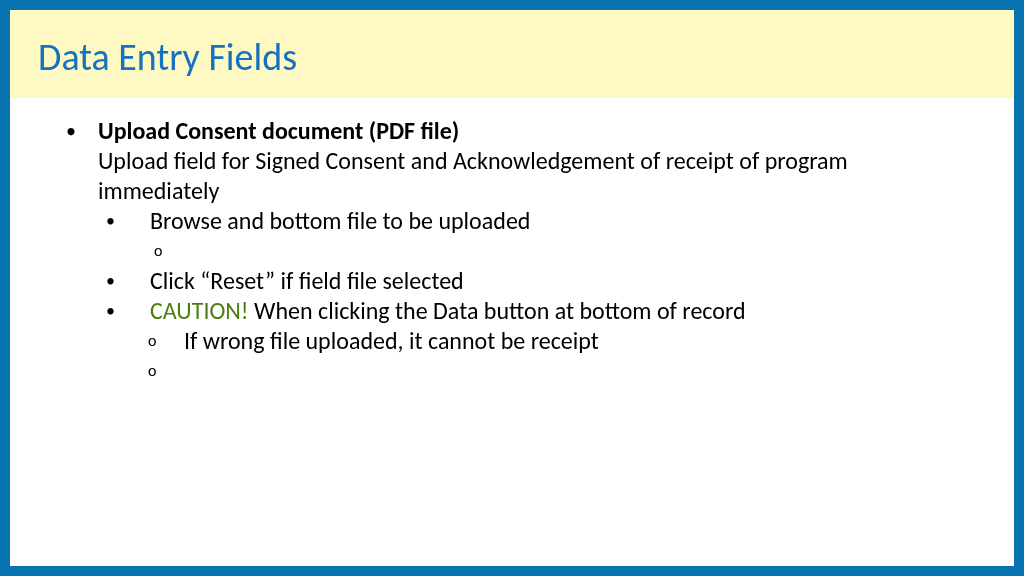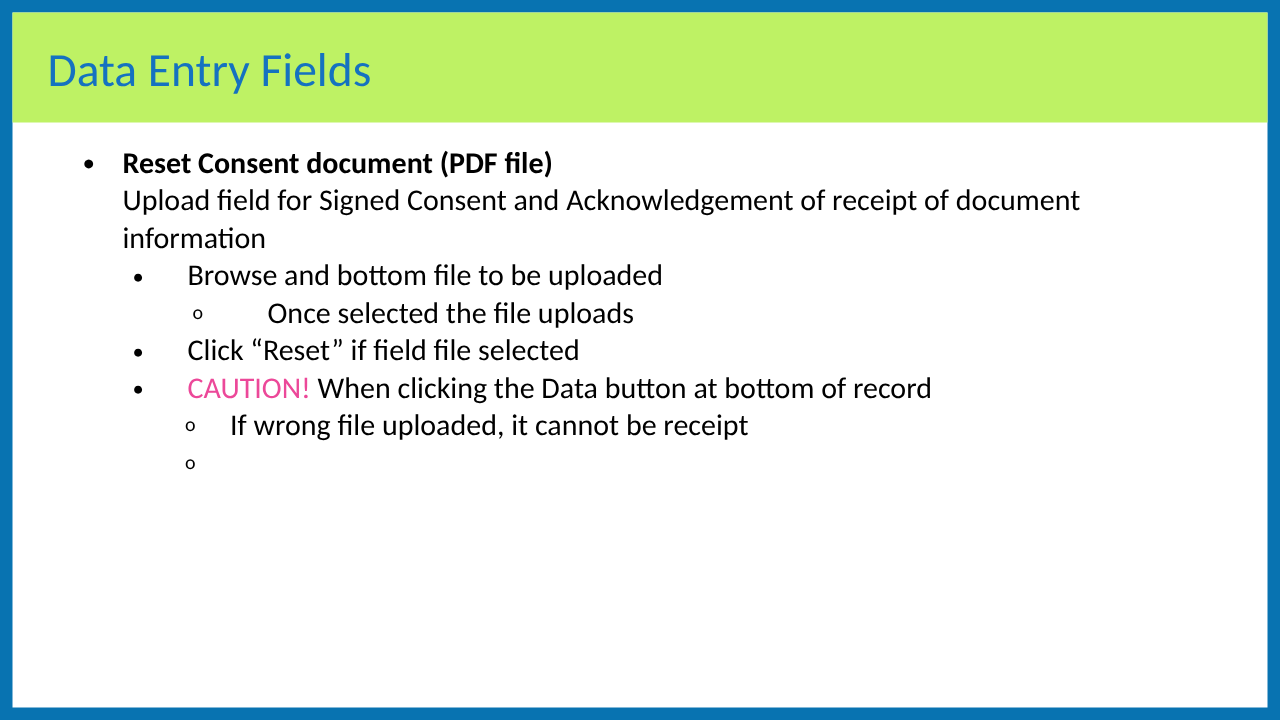--- a/index.html
+++ b/index.html
@@ -14,21 +14,21 @@
       background: #fff;
     }
     .slide-frame {
       width: 1024px;
       height: 576px;
       border: 10px solid #0873b1;
       background: #fff;
       position: relative;
     }
     .title-band {
-      background: #bef264;
+      background: #fef9c3;
       padding: 24px 20px 18px 28px;
     }
     .title-text {
       font-size: 38px;
       font-weight: 400;
       color: #1572c0;
     }
     .content-area {
       padding: 18px 40px 0 40px;
       color: #000;
@@ -87,52 +87,51 @@
       font-size: 24px;
       line-height: 30px;
     }
     .sub-bullet {
       width: 48px;
       flex-shrink: 0;
       font-size: 16px;
       line-height: 30px;
     }
     .caution {
-      color: #ec4899;
+      color: #4d7c0f;
     }
   </style>
 </head>
 <body>
 
 <div class="slide-frame">
   <div class="title-band">
     <div class="title-text">Data Entry Fields</div>
   </div>
 
   <div class="content-area">
 
     <div class="main-bullet">
       <div class="bullet-disc">•</div>
       <div class="bullet-body">
-        <div class="bold-line">Reset Consent document (PDF file)</div>
-        <div class="desc-line">Upload field for Signed Consent and Acknowledgement of receipt of document information</div>
+        <div class="bold-line">Upload Consent document (PDF file)</div>
+        <div class="desc-line">Upload field for Signed Consent and Acknowledgement of receipt of program immediately</div>
       </div>
     </div>
 
 
     <div class="step-list">
 
       <div class="step-item">
         <div class="step-bullet">•</div>
         <div class="step-text">Browse and bottom file to be uploaded</div>
       </div>
       <div class="sub-list">
         <div class="sub-item">
           <div class="sub-bullet">o</div>
-          <div style="padding-left:12px;">Once selected the file uploads</div>
         </div>
       </div>
 
       <div class="step-item">
         <div class="step-bullet">•</div>
         <div class="step-text">Click “Reset” if field file selected</div>
       </div>
 
       <div class="step-item">
         <div class="step-bullet">•</div>

